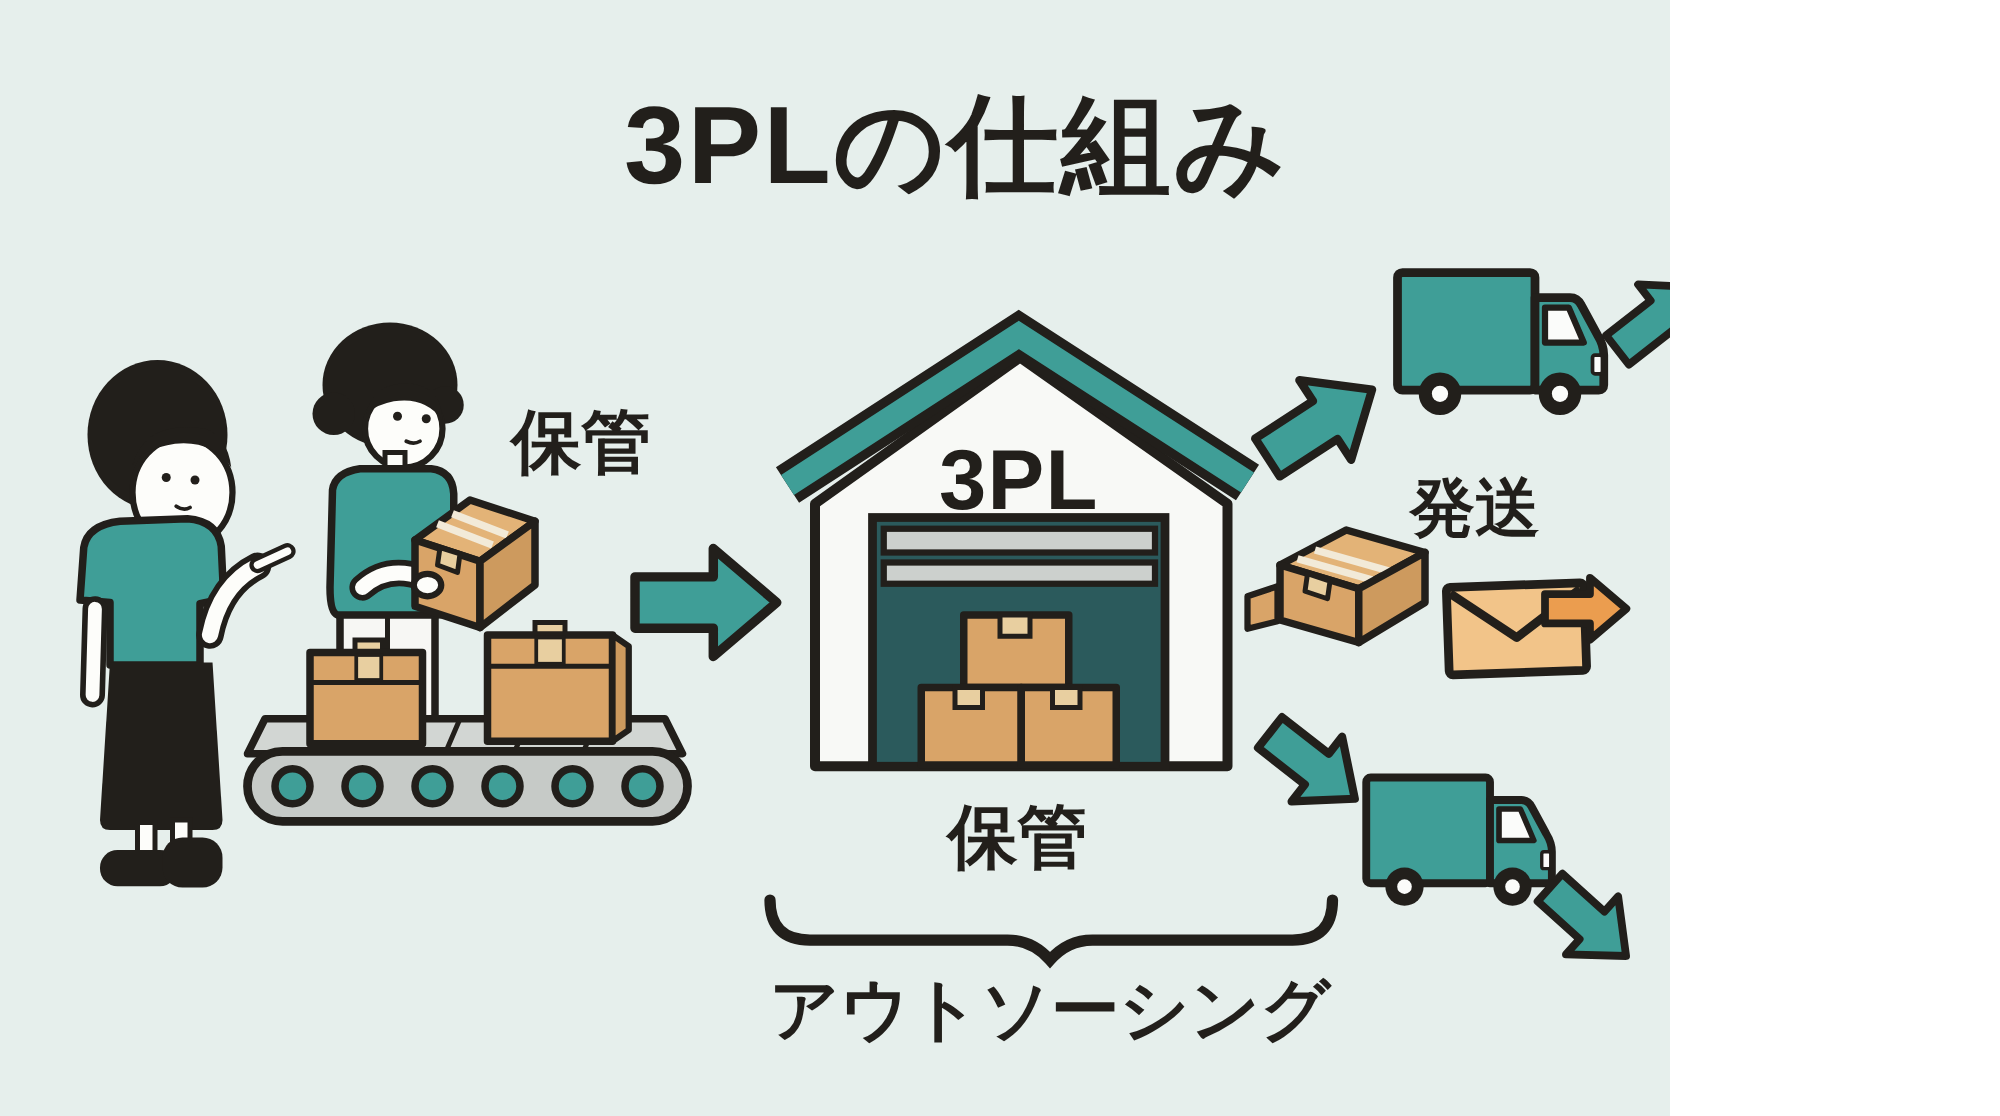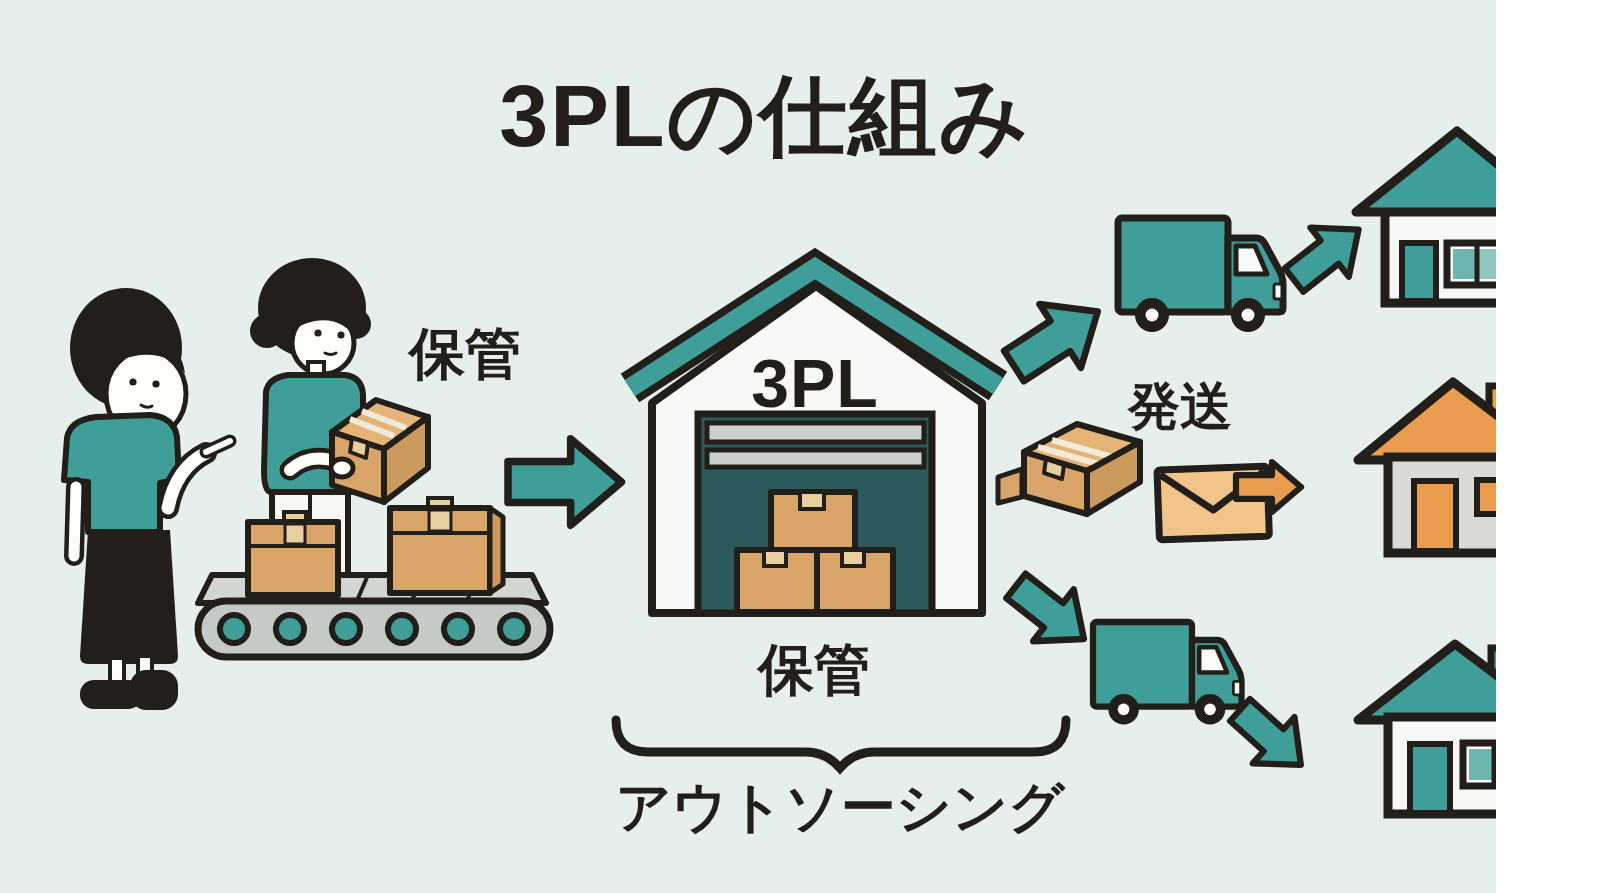--- a/index.html
+++ b/index.html
@@ -1,18 +1,18 @@
 <!DOCTYPE html>
 <html><head>
 <meta charset="utf-8">
 <style>
   html,body{margin:0;padding:0;}
   .stage{
     position:relative;
-    width:1496px;height:893px;
+    width:1336px;height:893px;
     background:#e6efec;
     overflow:hidden;
     font-family:"Liberation Sans","DejaVu Sans",sans-serif;
   }
   svg{display:block;}
   text{
     font-family:"Liberation Sans","DejaVu Sans",sans-serif;
     fill:#221f1b;
   }
   .title-text{font-size:88px;font-weight:900;letter-spacing:2px;}

